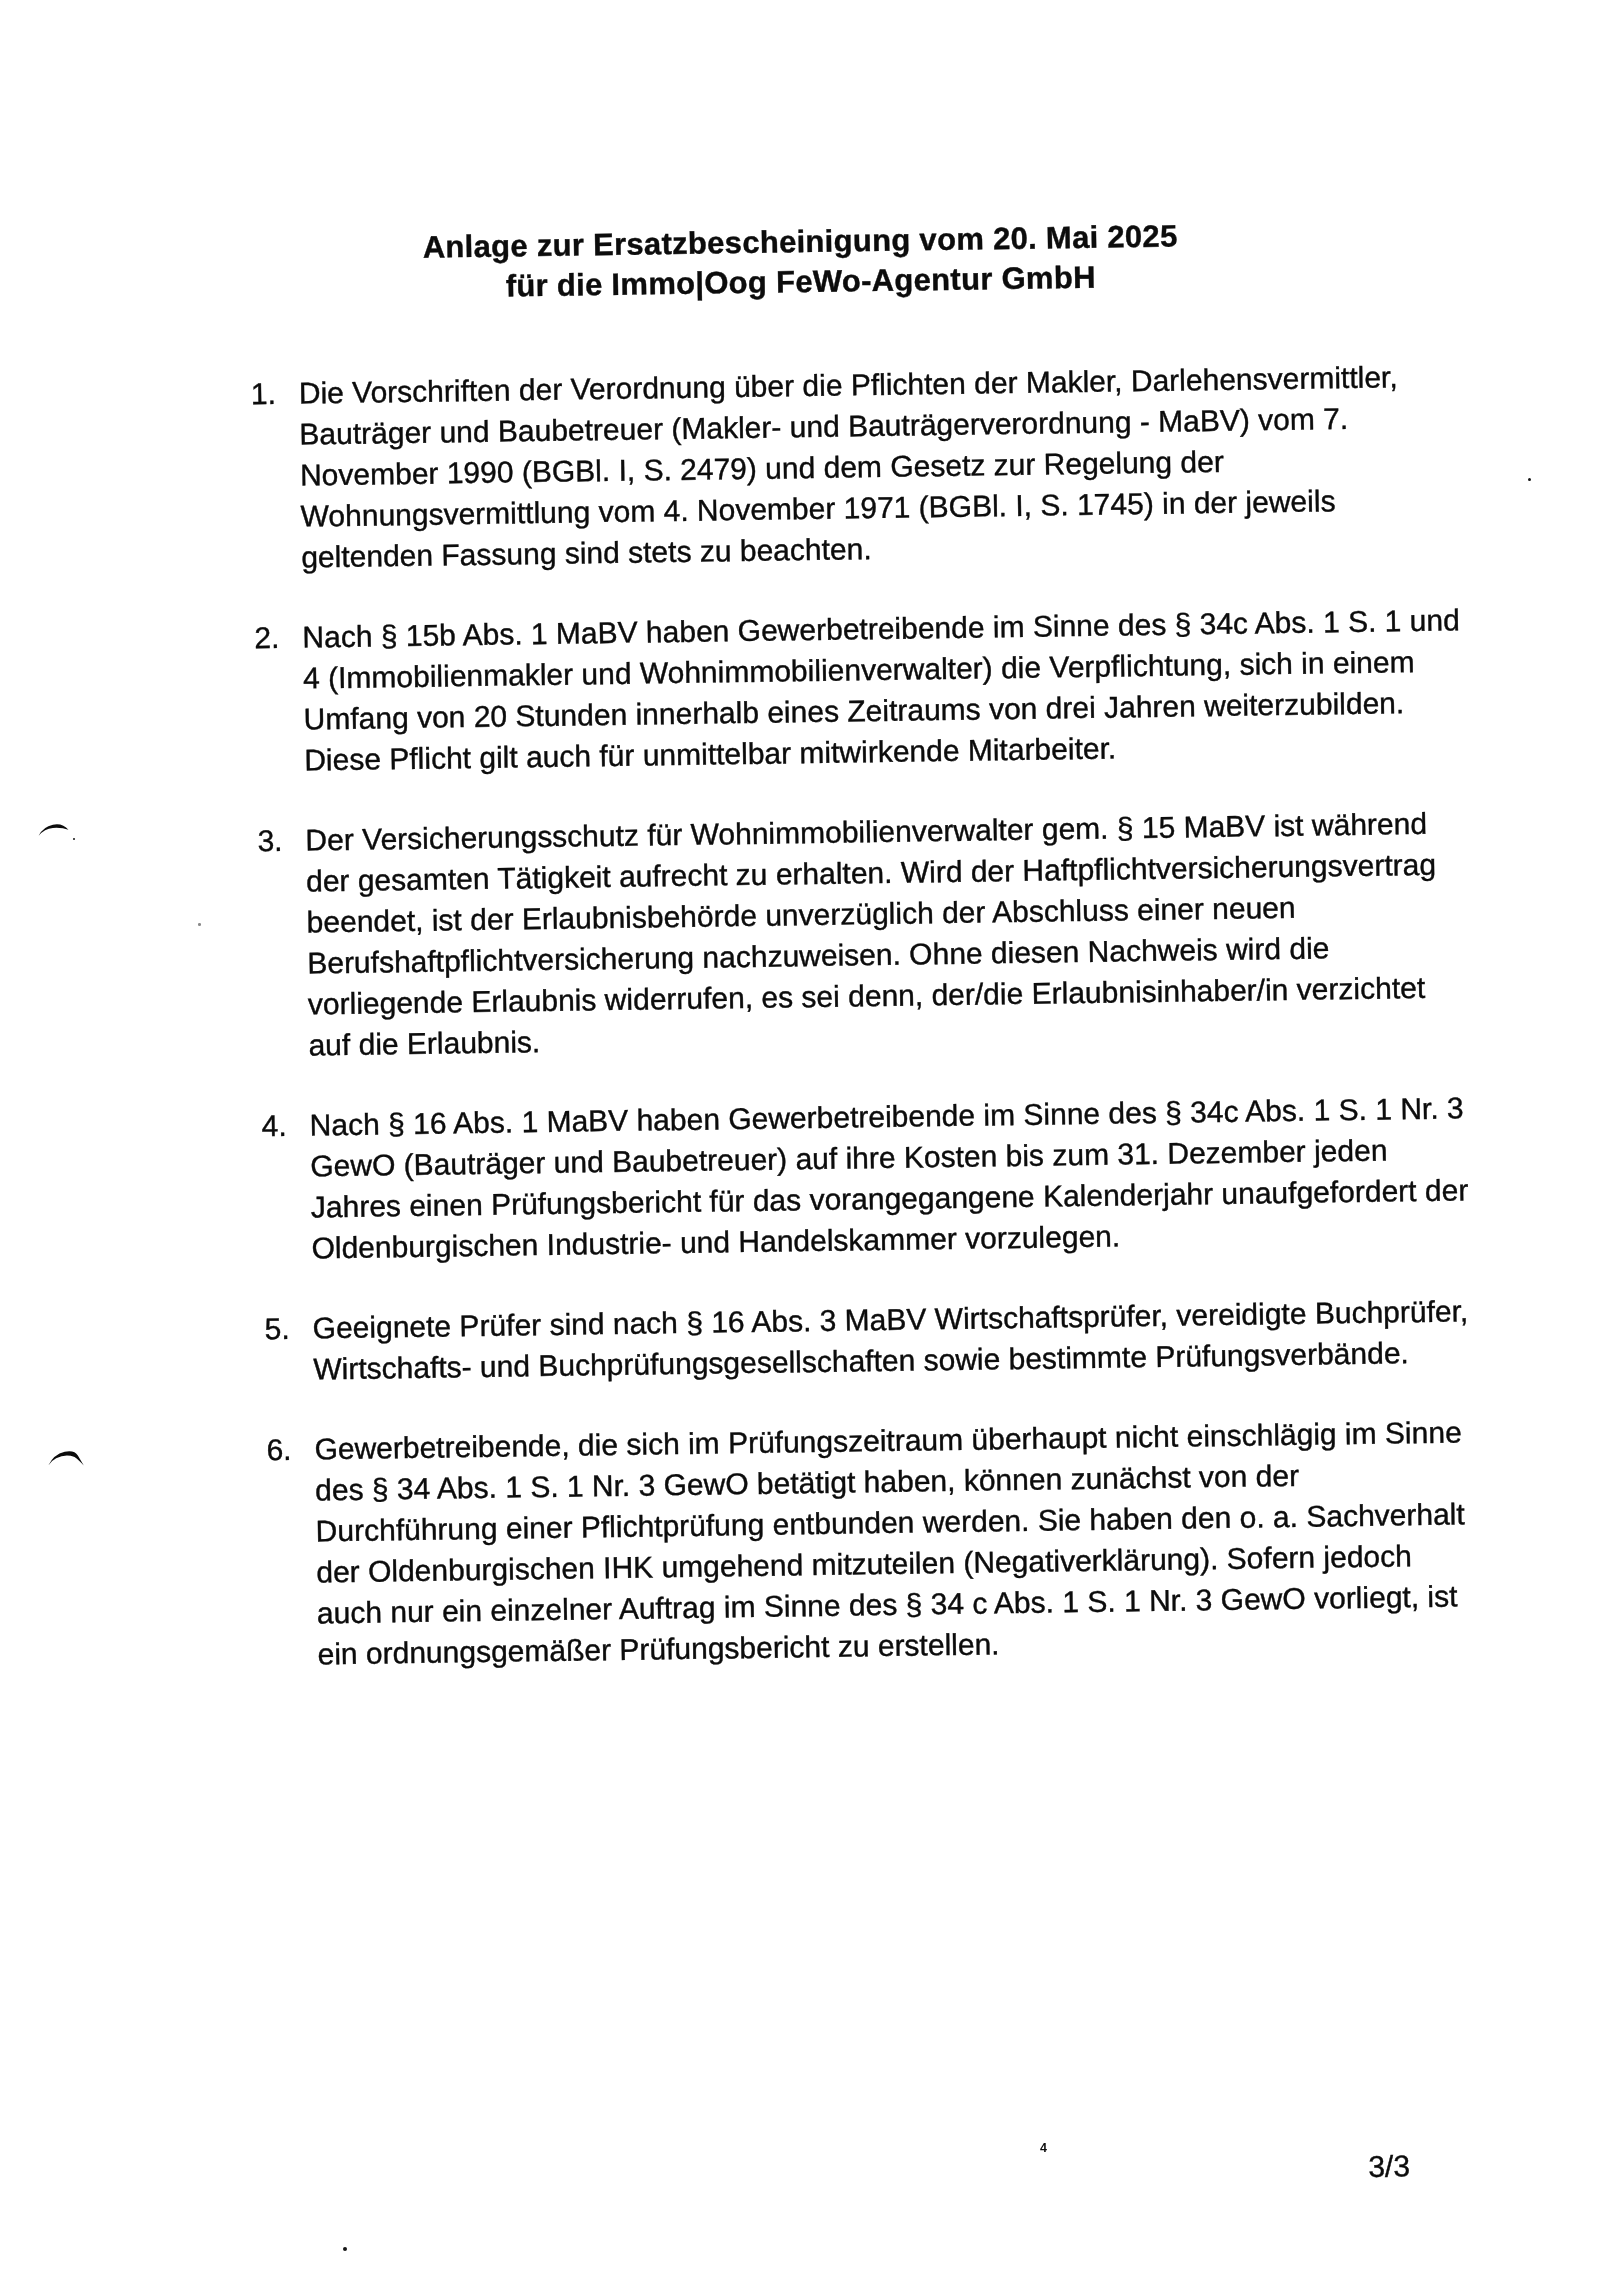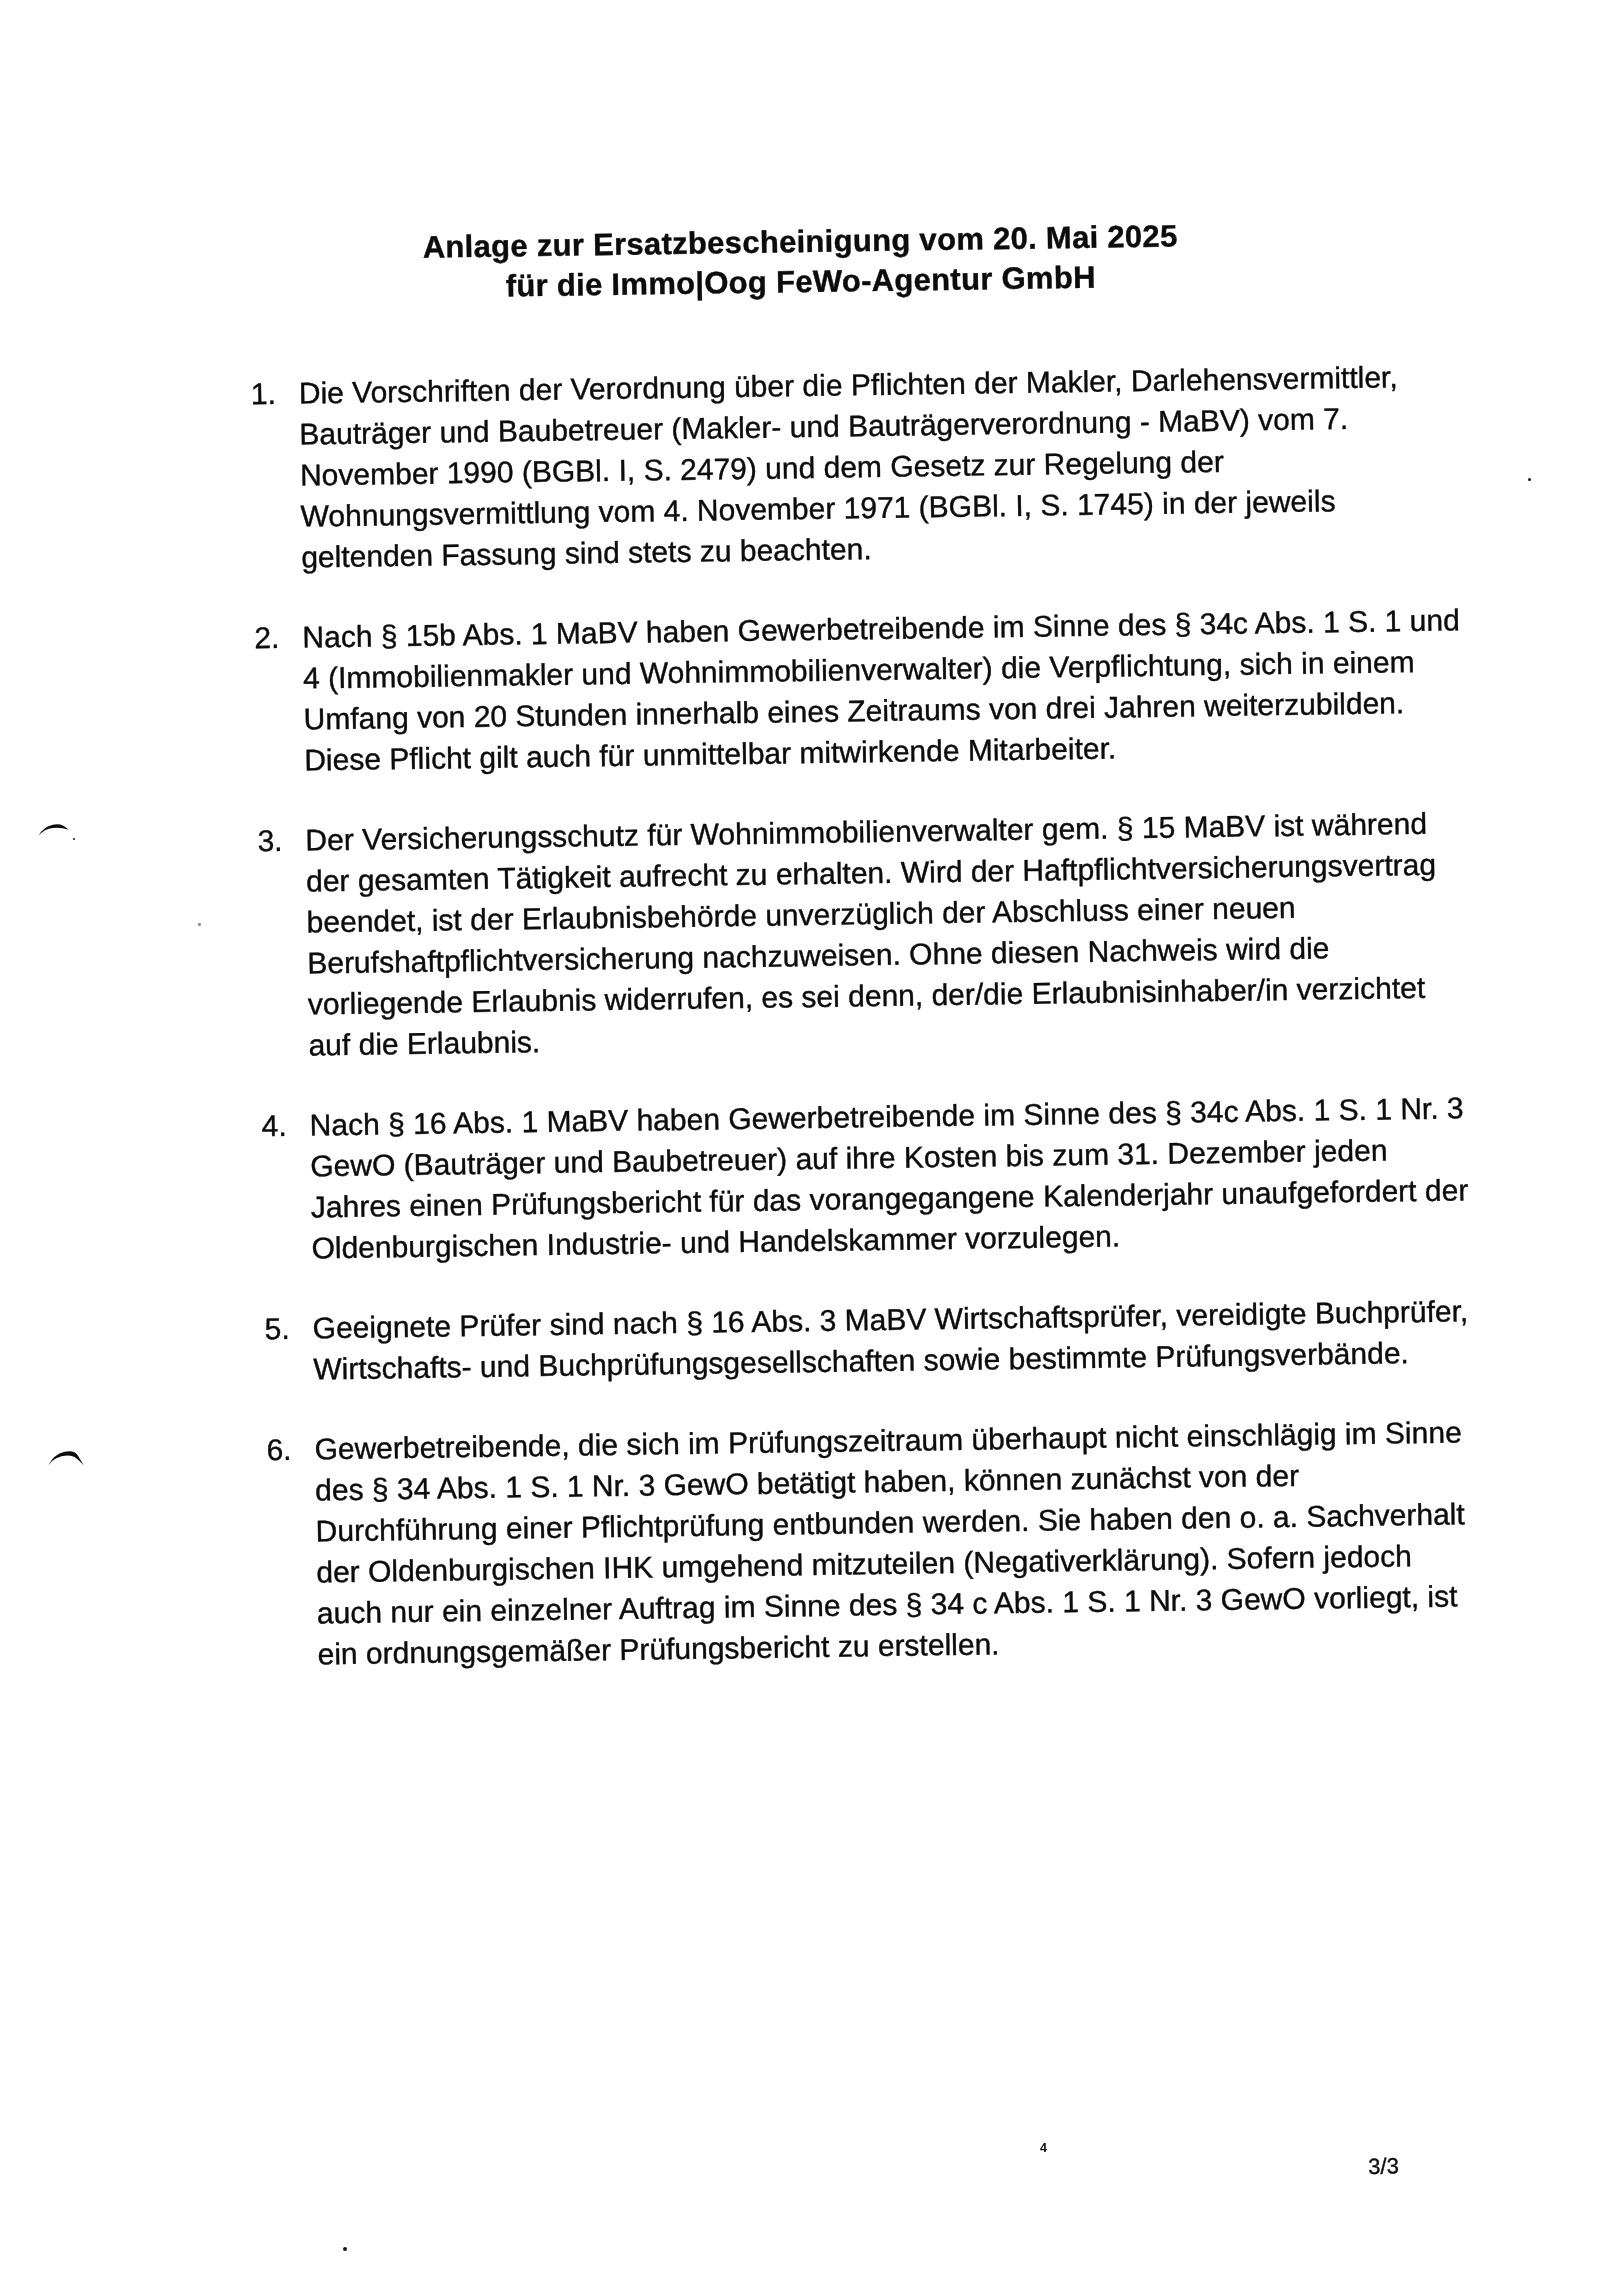--- a/index.html
+++ b/index.html
@@ -51,21 +51,21 @@
   }
   .item-text {
     text-align: left;
     hyphens: auto;
     -webkit-hyphens: auto;
   }
   .page-number {
     position: absolute;
     left: 1353px;
     top: 2158px;
-    font-size: 22px;
+    font-size: 30px;
     line-height: 33px;
   }
   
   .scan-marks { position: absolute; inset: 0; pointer-events: none; }
   .arc-mark { position: absolute; }
   .arc-1 { left: 38px; top: 822px; }
   .arc-2 { left: 47px; top: 1449px; }
   .speck {
     position: absolute;
     background: #151515;

